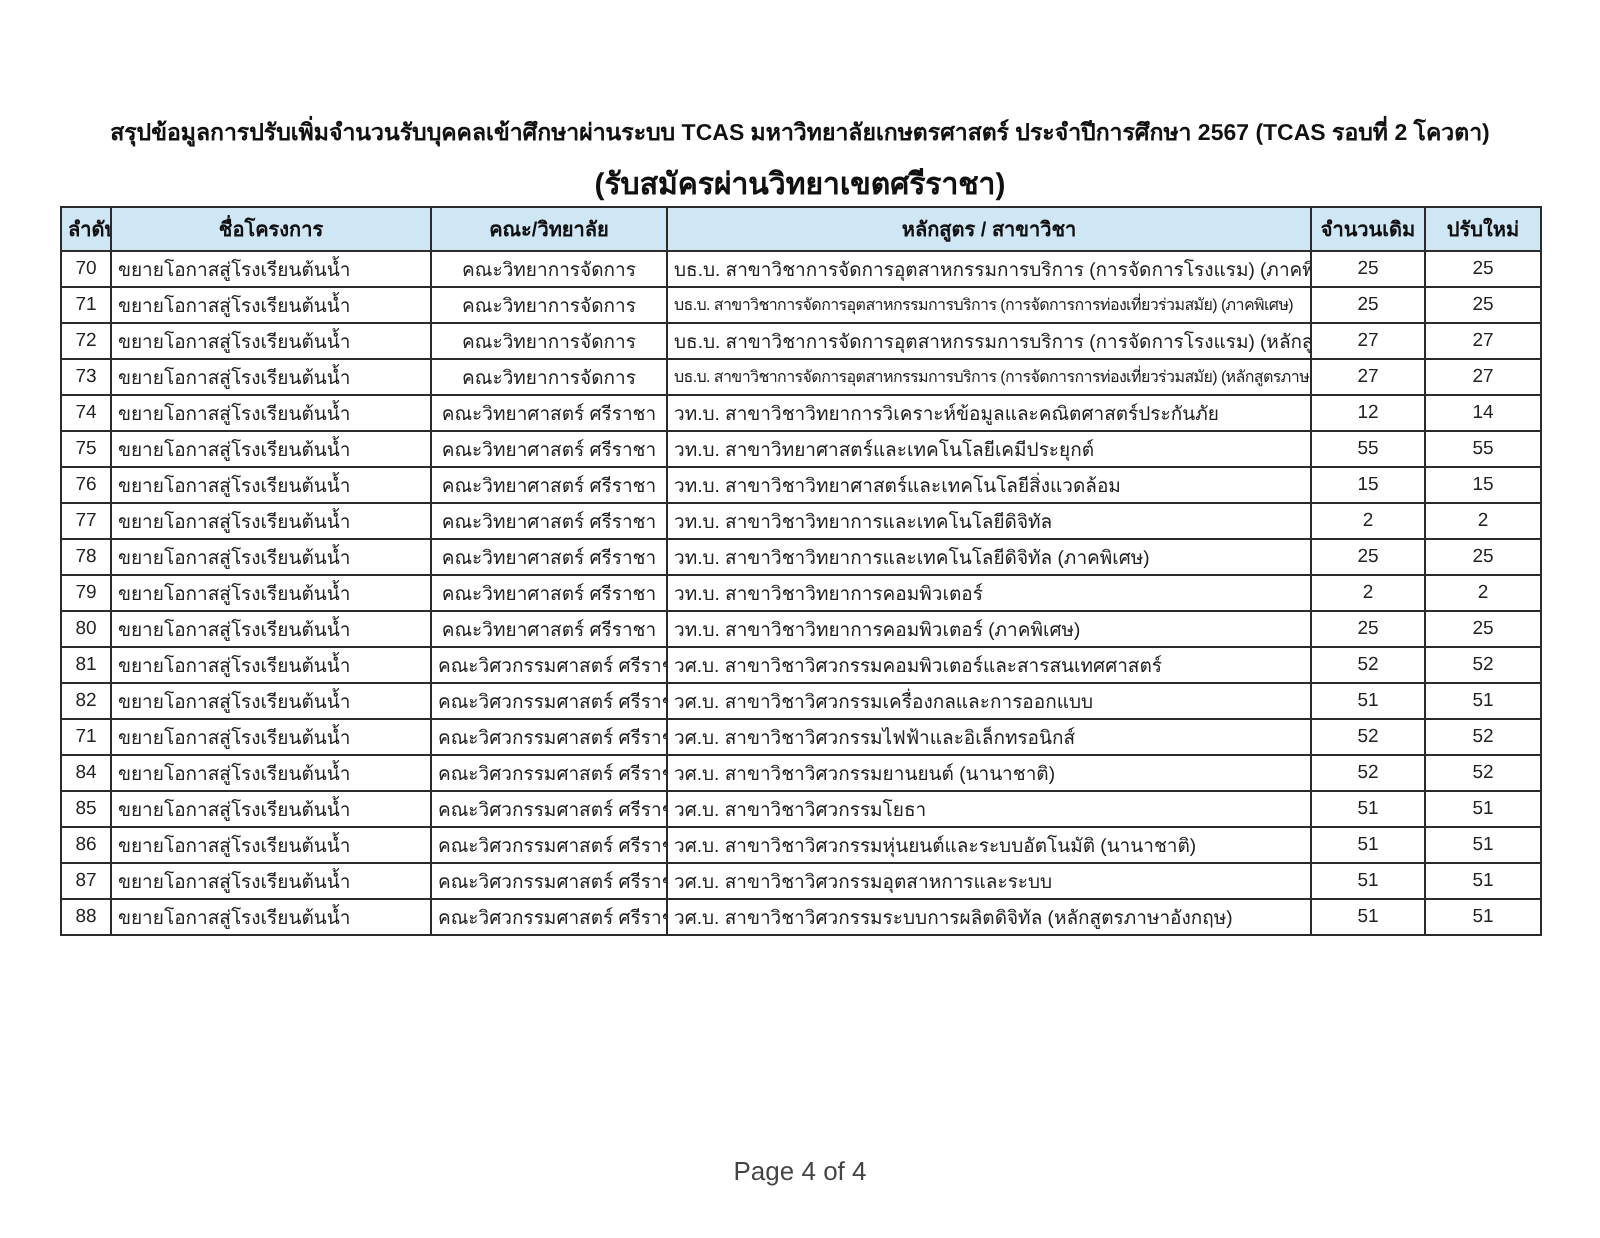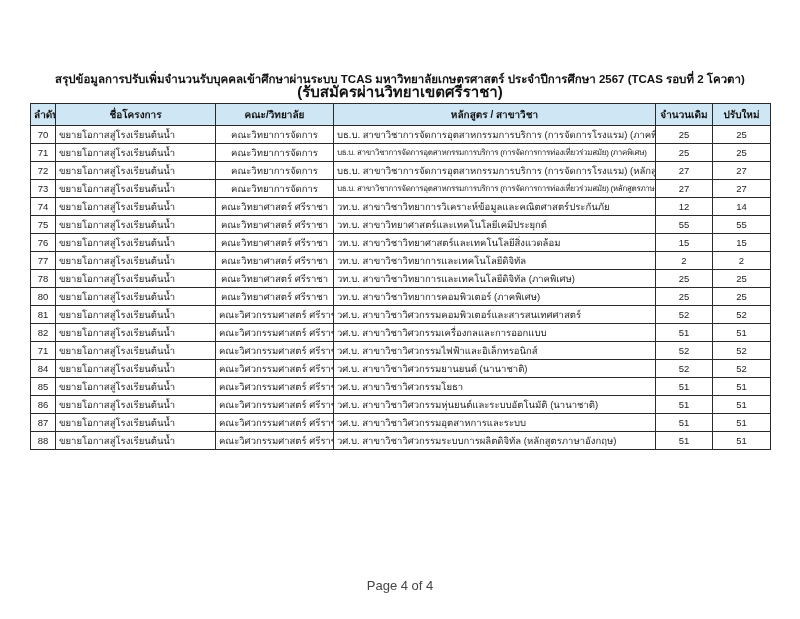--- a/index.html
+++ b/index.html
@@ -11,21 +11,20 @@
     color: #1a1a1a;
     overflow: hidden;
   }
   .doc-title {
     position: absolute;
     top: 57px; left: 0; right: 0;
     text-align: center;
     font-size: 11.5px;
     font-weight: bold;
     color: #111;
-    margin-top: 13px;
   }
   .doc-subtitle {
     position: absolute;
     top: 80px; left: 0; right: 0;
     text-align: center;
     font-size: 15px;
     font-weight: bold;
     color: #111;
   }
   table.report {
@@ -171,20 +170,28 @@
 
   <tr>
     <td class="c-no">78</td>
     <td class="c-proj">ขยายโอกาสสู่โรงเรียนต้นน้ำ</td>
     <td class="c-fac">คณะวิทยาศาสตร์ ศรีราชา</td>
     <td class="c-prog">วท.บ. สาขาวิชาวิทยาการและเทคโนโลยีดิจิทัล (ภาคพิเศษ)</td>
     <td class="c-orig">25</td>
     <td class="c-new">25</td>
   </tr>
 
+  <tr>
+    <td class="c-no">79</td>
+    <td class="c-proj">ขยายโอกาสสู่โรงเรียนต้นน้ำ</td>
+    <td class="c-fac">คณะวิทยาศาสตร์ ศรีราชา</td>
+    <td class="c-prog">วท.บ. สาขาวิชาวิทยาการคอมพิวเตอร์</td>
+    <td class="c-orig">2</td>
+    <td class="c-new">2</td>
+  </tr>
 
   <tr>
     <td class="c-no">80</td>
     <td class="c-proj">ขยายโอกาสสู่โรงเรียนต้นน้ำ</td>
     <td class="c-fac">คณะวิทยาศาสตร์ ศรีราชา</td>
     <td class="c-prog">วท.บ. สาขาวิชาวิทยาการคอมพิวเตอร์ (ภาคพิเศษ)</td>
     <td class="c-orig">25</td>
     <td class="c-new">25</td>
   </tr>
 

